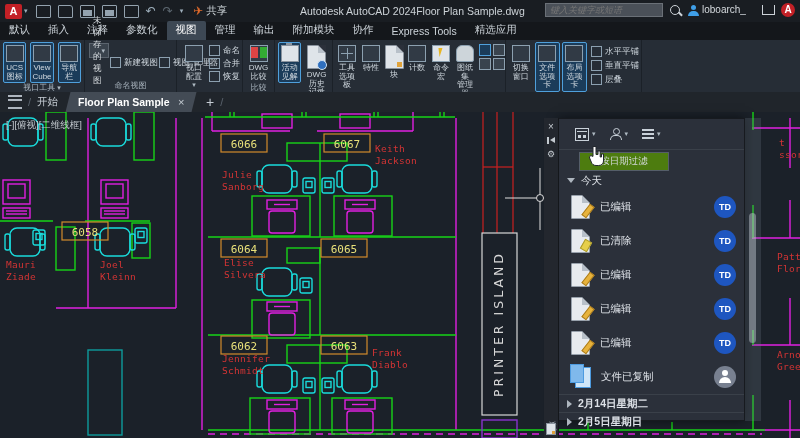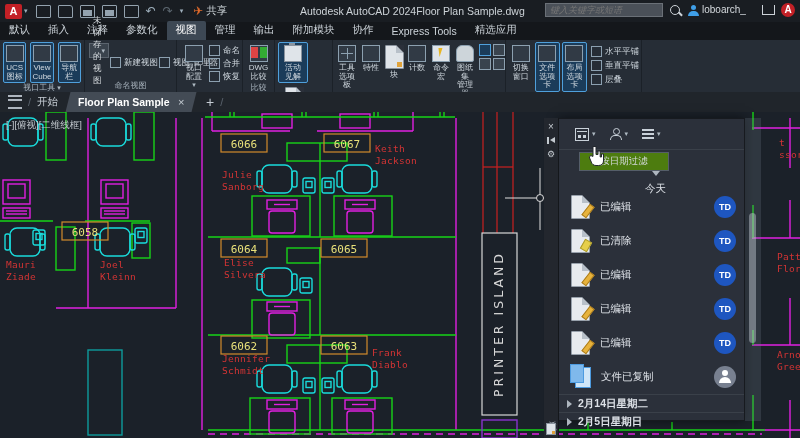--- a/index.html
+++ b/index.html
@@ -88,21 +88,21 @@
   .ico-cal{width:12px;height:11px;border:1.4px solid #c9d1d9;position:relative;}
   .ico-cal::before{content:"";position:absolute;left:1px;top:2px;right:1px;height:1.4px;background:#c9d1d9;}
   .ico-cal::after{content:"";position:absolute;left:2px;bottom:2px;width:3px;height:3px;background:#c9d1d9;box-shadow:5px 0 0 #c9d1d9;}
   .ico-user2{width:12px;height:12px;position:relative;}
   .ico-user2::before{content:"";position:absolute;left:3.5px;top:0;width:5px;height:5px;border-radius:50%;border:1.4px solid #c9d1d9;}
   .ico-user2::after{content:"";position:absolute;left:0;bottom:0;width:12px;height:5px;border:1.4px solid #c9d1d9;border-bottom:none;border-radius:6px 6px 0 0;box-sizing:border-box;}
   .ico-list{width:12px;height:2px;background:#c9d1d9;box-shadow:0 4px 0 #c9d1d9,0 8px 0 #c9d1d9;margin-bottom:8px;}
   .tooltip{position:absolute;left:20px;top:33px;width:88px;height:17px;background:#4d7c0f;border:1px solid #555e69;color:#d6dade;font-size:9.5px;display:flex;align-items:center;justify-content:center;z-index:8;white-space:nowrap;}
   .hand{position:absolute;left:28px;top:26px;z-index:9;}
   .plist{position:absolute;left:0;top:52px;right:0;}
-  .pgroup{height:19px;display:flex;align-items:center;gap:6px;padding-left:8px;font-size:10.5px;color:#dde1e7;flex-direction:column;}
+  .pgroup{height:19px;display:flex;align-items:center;gap:6px;padding-left:8px;font-size:10.5px;color:#dde1e7;}
   .chev-d{width:0;height:0;border-left:4px solid transparent;border-right:4px solid transparent;border-top:5px solid #aeb6bf;}
   .chev-r{width:0;height:0;border-top:4px solid transparent;border-bottom:4px solid transparent;border-left:5px solid #aeb6bf;}
   .pitem{height:34px;display:flex;align-items:center;padding:0 8px 0 12px;}
   .pitem .lbl{font-size:10.5px;color:#e0e4ea;margin-left:10px;}
   .doc{width:17px;height:22px;background:#e8ebef;border:1px solid #98a1ac;border-radius:1px;position:relative;flex:none;}
   .doc::before{content:"";position:absolute;top:-1px;right:-1px;width:0;height:0;border:4px solid;border-color:#2b303a #2b303a #b8c0c9 #b8c0c9;}
   .doc.pencil::after{content:"";position:absolute;bottom:0;right:-2px;width:4px;height:12px;background:#e8b33c;border:1px solid #a97b1e;transform:rotate(38deg);}
   .doc.eraser::after{content:"";position:absolute;bottom:1px;right:-1px;width:6px;height:9px;background:#e6cf4a;border:1px solid #a99a2e;transform:rotate(30deg);}
   .doccopy{width:14px;height:19px;background:#cfe6f8;border:1.4px solid #4d9be0;position:relative;margin-left:4px;flex:none;}
   .doccopy::before{content:"";position:absolute;left:-6px;top:-4px;width:12px;height:17px;background:#7fb9ec;border:1px solid #4d9be0;}
@@ -224,21 +224,21 @@
     <div class="rp" style="width:32px">
       <div class="rp-body" style="justify-content:center;">
         <div class="rbtn" style="width:26px">
             <div class="ric cmp"></div>
             <span>DWG 比较</span>
           </div>
       </div>
       <div class="rp-foot"><span>比较</span></div>
     </div>
     <div class="rp" style="width:58px">
-      <div class="rp-body" style="justify-content:center;gap:1px;flex-direction:column;">
+      <div class="rp-body" style="justify-content:center;gap:1px;">
         <div class="rbtn on" style="width:26px">
             <div class="ric clip"></div>
             <span>活动 见解</span>
           </div>
         <div class="rbtn" style="width:28px">
             <div class="ric doc clock"></div>
             <span>DWG 历史记录</span>
           </div>
       </div>
       <div class="rp-foot"><span>历史记录</span> <span class="caret">▸</span></div>

